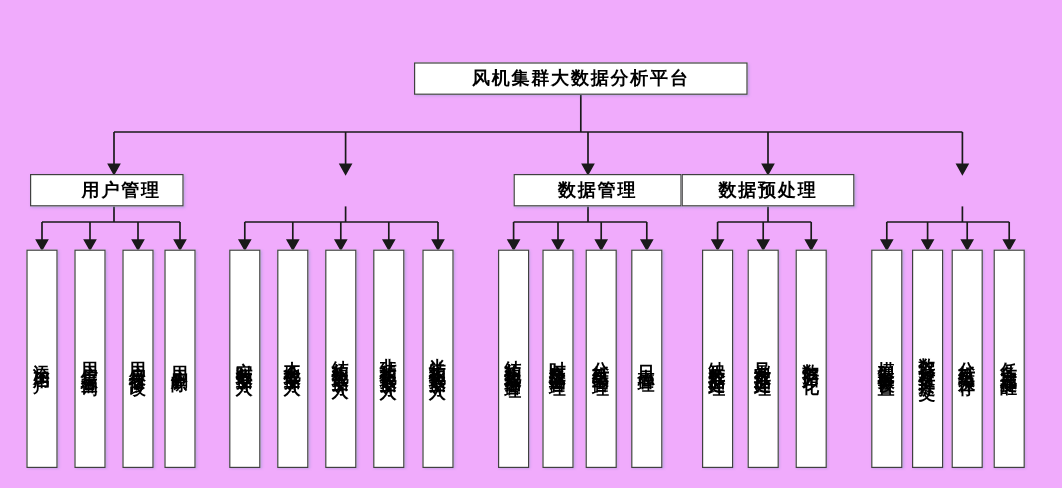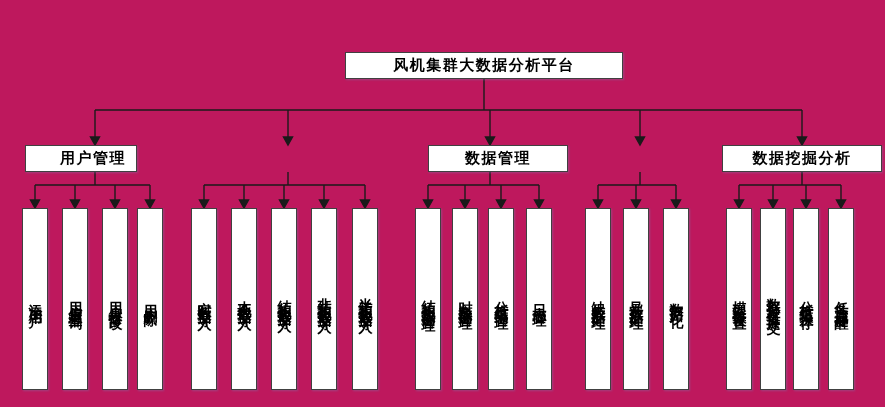--- a/index.html
+++ b/index.html
@@ -1,21 +1,21 @@
 <!DOCTYPE html>
 <html><head>
 <meta charset="utf-8">
 <style>
   html, body { margin: 0; padding: 0; background: #ffffff; }
   .canvas {
     position: relative;
     width: 885px;
     height: 407px;
-    background: #be185d;
-    font-family: Liberation Serif, serif;
+    background: #f0abfc;
+    font-family: Liberation Sans, sans-serif;
     overflow: hidden;
   }
   .connectors {
     position: absolute;
     left: 0; top: 0;
     width: 885px; height: 407px;
     pointer-events: none;
   }
   .node {
     position: absolute;
@@ -130,28 +130,28 @@
         <polygon points="801.5,200 810.5,200 806,208"></polygon>
       <line x1="841" y1="185" x2="841" y2="201"></line>
         <polygon points="836.5,200 845.5,200 841,208"></polygon>
     </g>
   </svg>
 
   <div class="node root" style="left:345px; top:52px; width:278px; height:27px;">
     <span>风机集群大数据分析平台</span>
   </div>
 
-  <div class="node branch" style="left:25px; top:145px; width:112px; height:27px;padding-left:24px;">
+  <div class="node branch" style="left:25px; top:145px; width:128px; height:27px;padding-left:24px;">
     <span>用户管理</span>
   </div>
   <div class="node branch" style="left:428px; top:145px; width:140px; height:27px;">
     <span>数据管理</span>
   </div>
-  <div class="node branch" style="left:722px; top:145px; width:160px; height:27px;">
-    <span>数据挖掘分析</span>
+  <div class="node branch" style="left:568px; top:145px; width:144px; height:27px;">
+    <span>数据预处理</span>
   </div>
 
   <div class="node leaf" style="left:22px; top:208px; width:26px; height:182px;">
     <span>添加用户</span>
   </div>
   <div class="node leaf" style="left:62px; top:208px; width:26px; height:182px;">
     <span>用户信息查询</span>
   </div>
   <div class="node leaf" style="left:102px; top:208px; width:26px; height:182px;">
     <span>用户身份修改</span>

